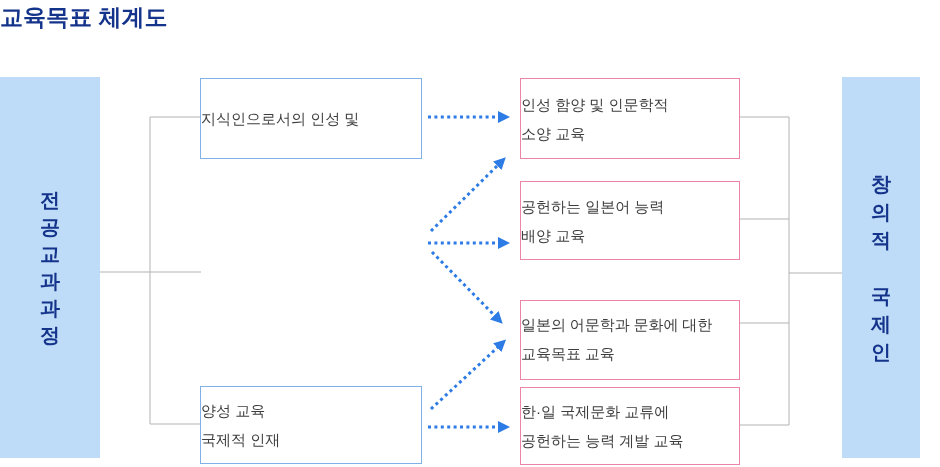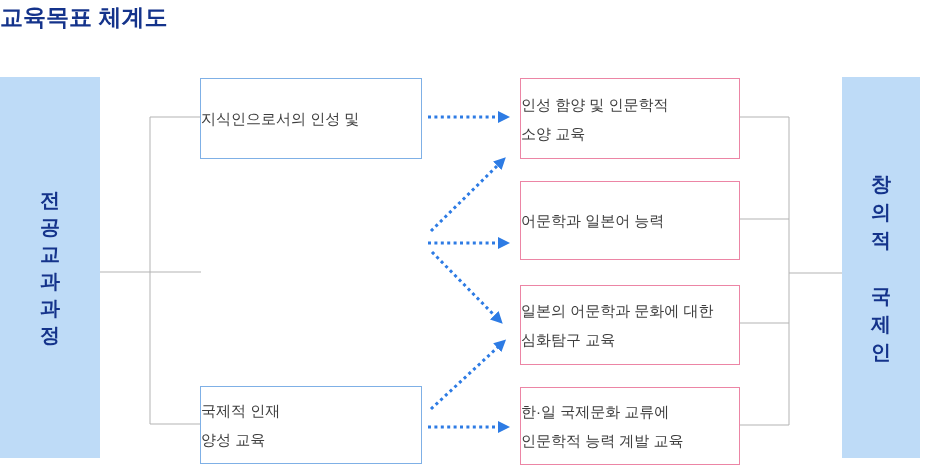--- a/index.html
+++ b/index.html
@@ -18,21 +18,21 @@
   .box{position:absolute;background:#ffffff;display:flex;flex-direction:column;
        align-items:flex-start;justify-content:center;text-align:center;}
   .box .box-line{font-size:15px;color:var(--box-text,#3d3d3d);line-height:29px;}
   .left-box{left:200px;width:220px;border:1px solid var(--left-box-border,#7fb0e6);}
   .right-box{left:520px;width:218px;border:1px solid var(--right-box-border,#ec85a5);}
   .box.l1{top:78px;height:79px;}
   .box.l2{top:231px;height:82px;}
   .box.l3{top:386px;height:76px;}
   .box.r1{top:78px;height:79px;}
   .box.r2{top:181px;height:77px;}
-  .box.r3{top:285px;height:78px;}
+  .box.r3{top:300px;height:78px;font-family:Liberation Serif, serif;}
   .box.r4{top:387px;height:76px;}
 </style>
 </head>
 <body style="--title-text: #14338b; --sidebar-bg: #bedbf7; --sidebar-text: #14338b; --left-box-border: #7fb0e6; --right-box-border: #ec85a5; --box-text: #3d3d3d; --connector: #b3b3b3; --arrow: #2d7be4;">
 
 <div class="canvas">
 
   <h1 class="title">교육목표 체계도</h1>
 
   <svg class="overlay" width="940" height="467" viewBox="0 0 940 467" xmlns="http://www.w3.org/2000/svg">
@@ -69,38 +69,39 @@
     <div class="vchar">교</div>
     <div class="vchar">과</div>
     <div class="vchar">과</div>
     <div class="vchar">정</div>
   </div>
 
   <div class="box left-box l1">
     <div class="box-line">지식인으로서의 인성 및</div>
   </div>
   <div class="box left-box l3">
+    <div class="box-line">양성 교육</div>
     <div class="box-line">국제적 인재</div>
-    <div class="box-line">양성 교육</div>
   </div>
 
   <div class="box right-box r1">
     <div class="box-line">인성 함양 및 인문학적</div>
     <div class="box-line">소양 교육</div>
   </div>
   <div class="box right-box r2">
-    <div class="box-line">어문학과 일본어 능력</div>
+    <div class="box-line">공헌하는 일본어 능력</div>
+    <div class="box-line">배양 교육</div>
   </div>
   <div class="box right-box r3">
     <div class="box-line">일본의 어문학과 문화에 대한</div>
-    <div class="box-line">심화탐구 교육</div>
+    <div class="box-line">교육목표 교육</div>
   </div>
   <div class="box right-box r4">
     <div class="box-line">한·일 국제문화 교류에</div>
-    <div class="box-line">인문학적 능력 계발 교육</div>
+    <div class="box-line">공헌하는 능력 계발 교육</div>
   </div>
 
   <div class="sidebar right">
     <div class="vchar">창</div>
     <div class="vchar">의</div>
     <div class="vchar">적</div>
     <div class="vchar"></div>
     <div class="vchar">국</div>
     <div class="vchar">제</div>
     <div class="vchar">인</div>

